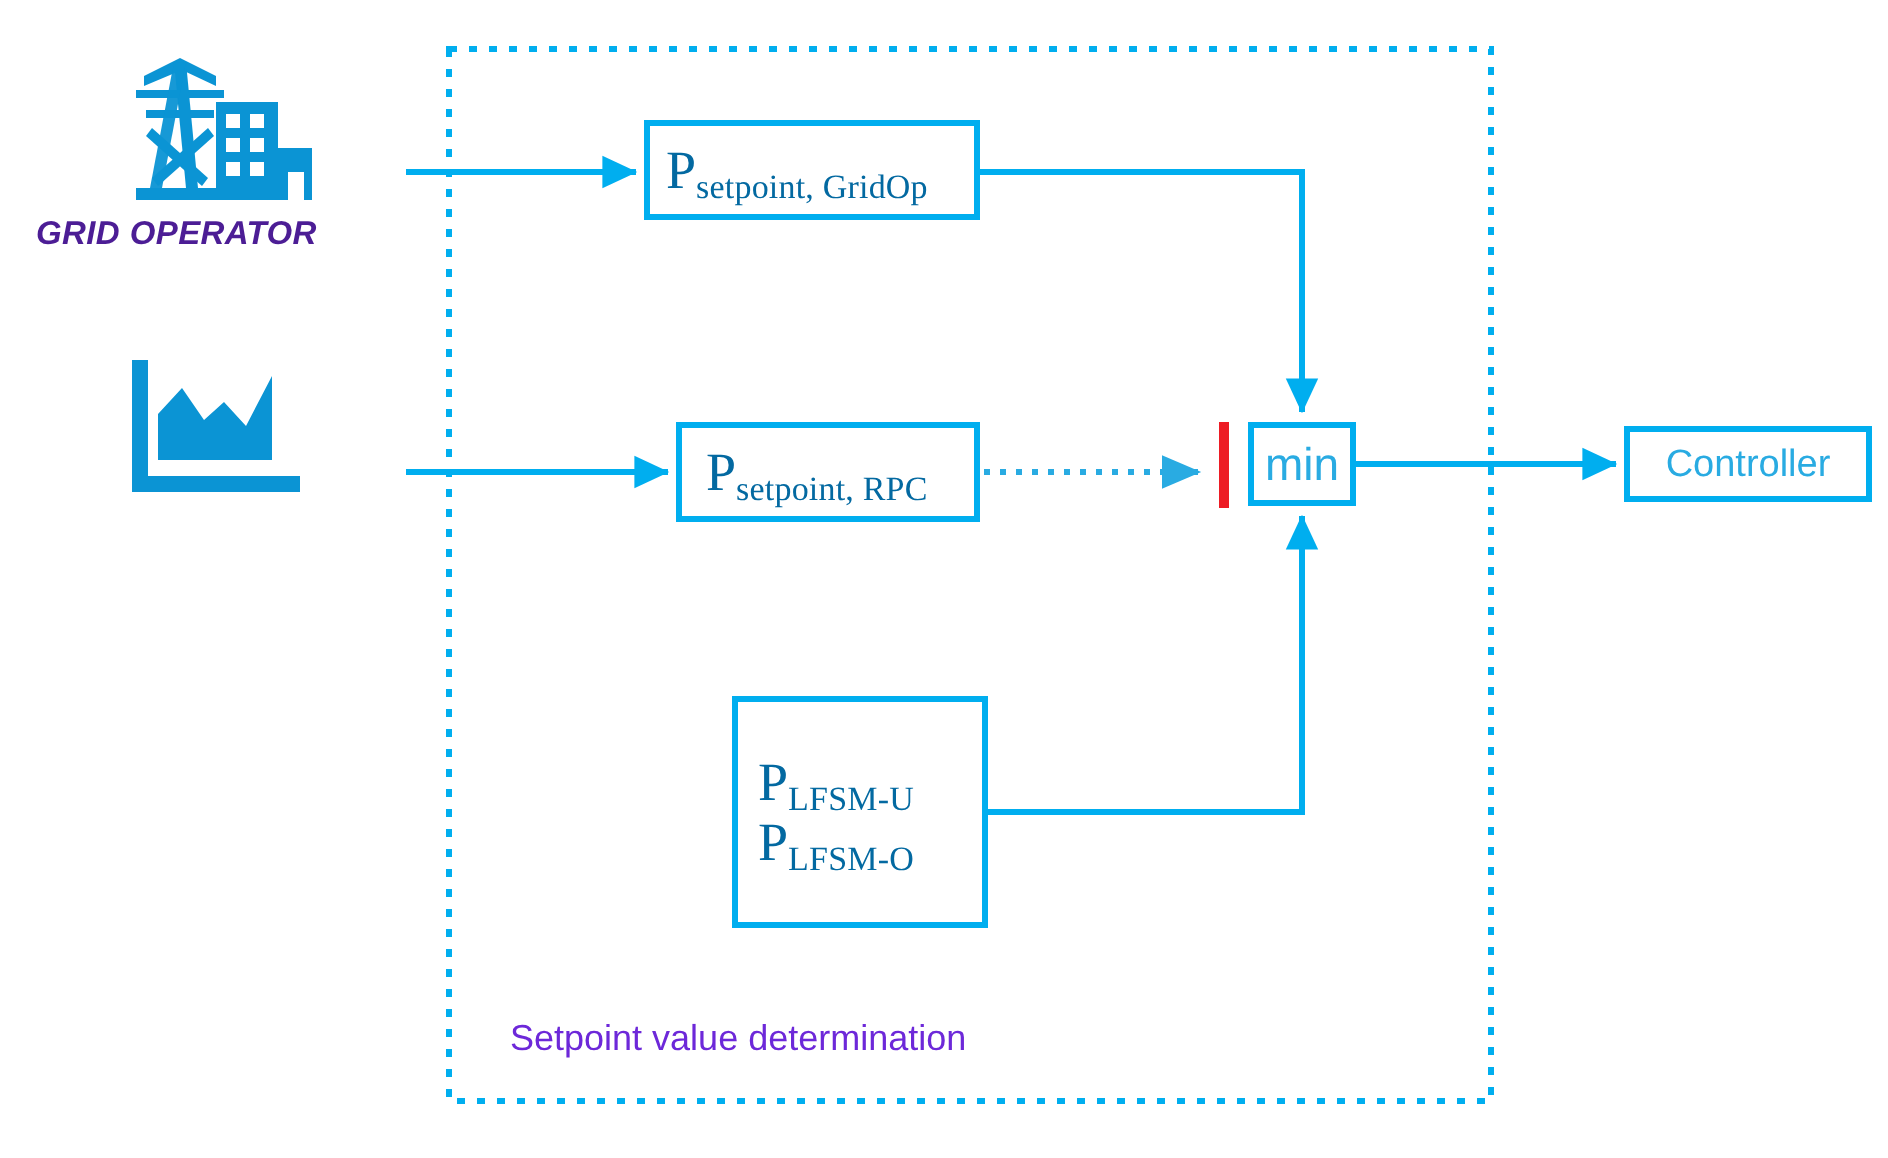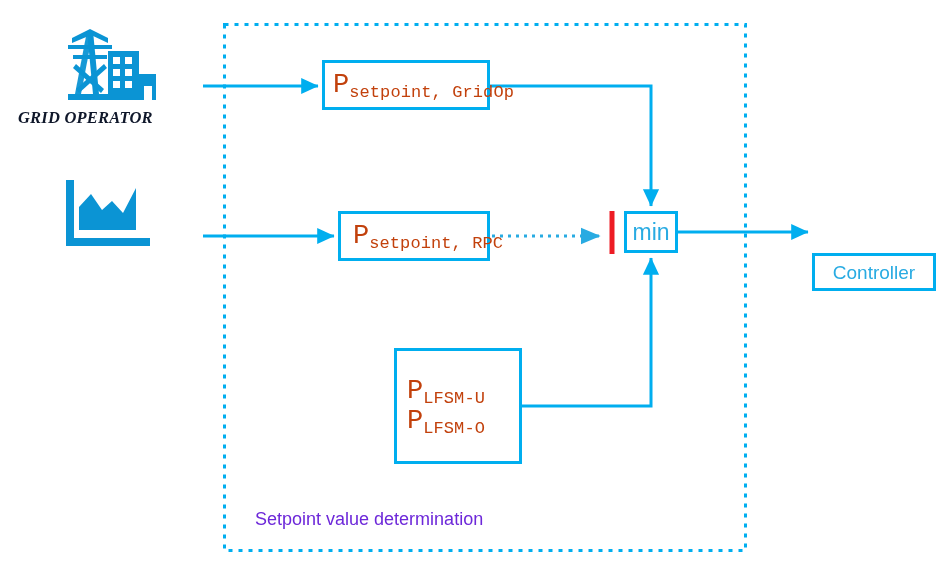--- a/index.html
+++ b/index.html
@@ -25,41 +25,40 @@
     left: 0; top: 0;
     width: 944px;
     height: 579px;
   }
   .actor-label {
     position: absolute;
     font-weight: bold;
     font-style: italic;
     font-size: 16.5px;
     letter-spacing: 0.2px;
-    color: #0f172a;
+    color: #4c1d95;
     white-space: nowrap;
-    font-family: Liberation Serif, serif;
   }
   #grid-operator-label { left: 18px; top: 108px; }
   #energy-trader-label { left: 18px; top: 244px; }
 
   .box {
     position: absolute;
     box-sizing: border-box;
     border: 3px solid #00AEEF;
     background: #ffffff;
     display: flex;
     flex-direction: column;
     justify-content: center;
   }
   .var {
-    color: #c2410c;
+    color: #0369a1;
     white-space: nowrap;
     line-height: 1.0;
-    font-family: Liberation Mono, monospace;
+    font-family: Liberation Serif, serif;
   }
   .var .base { font-size: 27px; }
   .var .sub {
     font-size: 17px;
     vertical-align: baseline;
     position: relative;
     top: 5px;
     letter-spacing: 0.1px;
   }
 
@@ -69,40 +68,38 @@
   }
   #box-setpoint-rpc {
     left: 338px; top: 211px; width: 152px; height: 50px;
     padding-left: 12px;
   }
   #box-lfsm {
     left: 366px; top: 348px; width: 128px; height: 116px;
     padding-left: 10px;
     justify-content: center;
     gap: 2px;
-    margin-left: 28px;
   }
   #box-lfsm .var { line-height: 1.05; }
 
   #box-min {
     left: 624px; top: 211px; width: 54px; height: 42px;
     align-items: center;
     justify-content: center;
   }
   #box-min .lbl {
     font-size: 23px;
     color: #29ABE2;
     line-height: 1;
   }
 
   #box-controller {
     left: 812px; top: 213px; width: 124px; height: 38px;
     align-items: center;
     justify-content: center;
-    margin-top: 40px;
   }
   #box-controller .lbl {
     font-size: 19px;
     color: #29ABE2;
     line-height: 1;
   }
 
   #group-caption {
     position: absolute;
     left: 255px; top: 509px;

